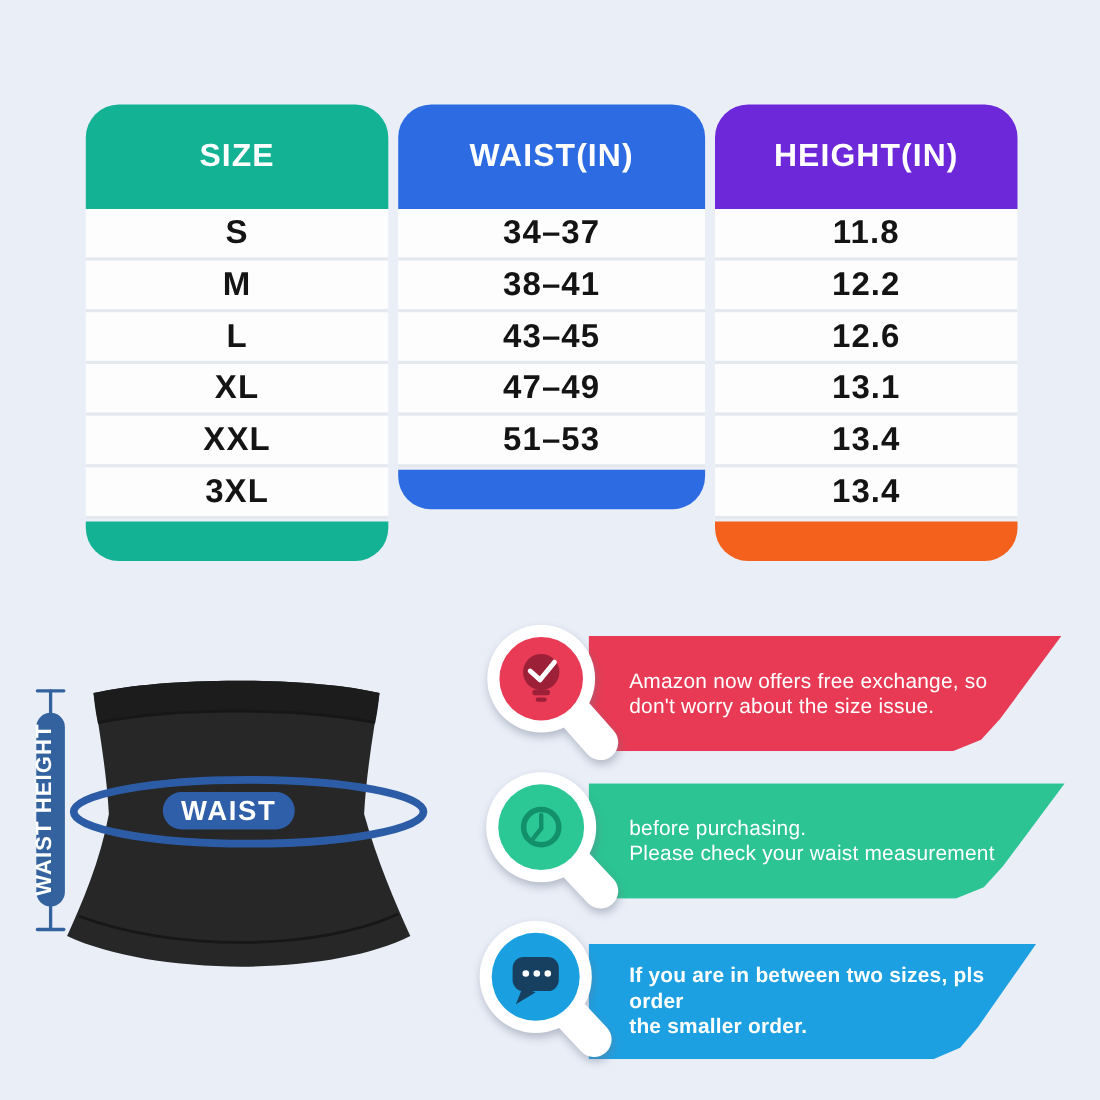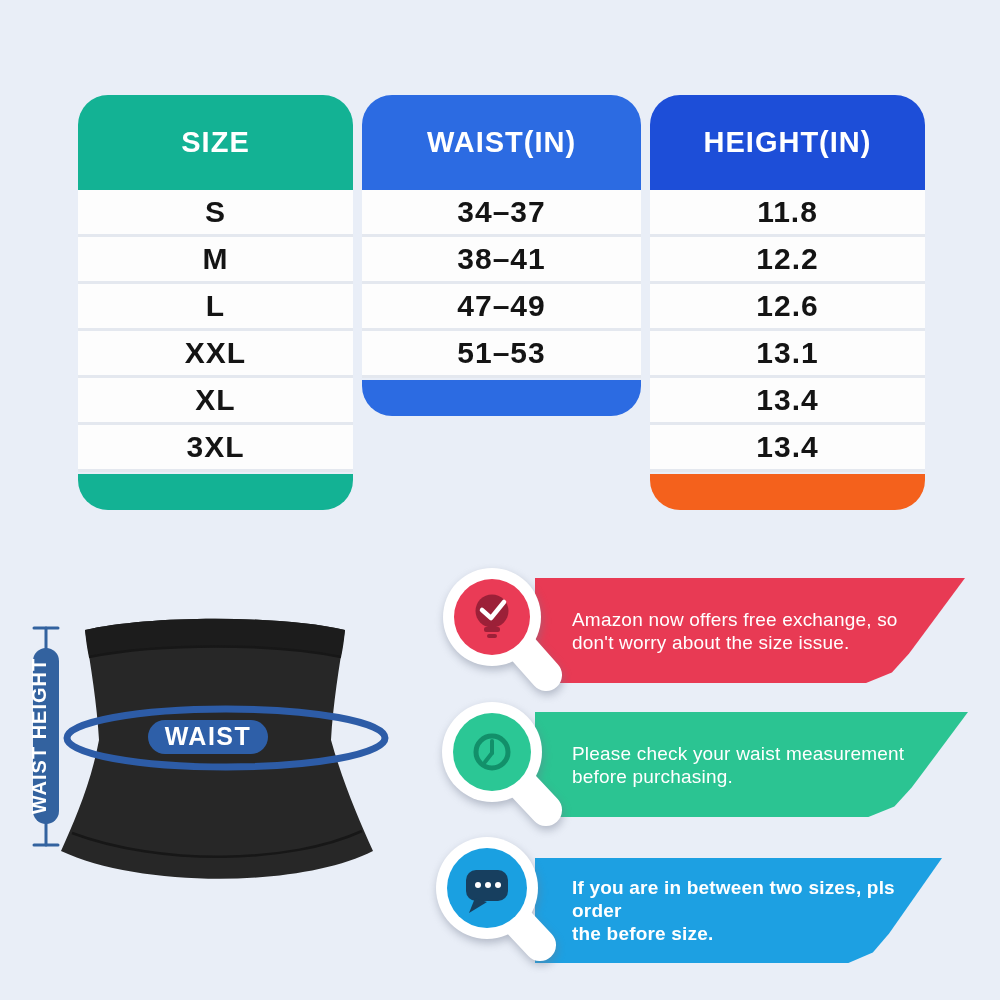--- a/index.html
+++ b/index.html
@@ -13,21 +13,21 @@
   .col-size{left:78px;width:275px;}
   .col-waist{left:362px;width:279px;}
   .col-height{left:650px;width:275px;}
   .hd{
     height:95px;border-radius:30px 30px 0 0;
     display:flex;align-items:center;justify-content:center;
     color:#fff;font-size:29px;font-weight:bold;letter-spacing:1px;
   }
   .hd-green{background:#13b294;}
   .hd-blue{background:#2c6be2;}
-  .hd-orange{background:#1d4ed8;}
+  .hd-orange{background:#6d28d9;}
   .cell{
     height:44px;border-bottom:3px solid #e4e8ef;background:#fdfdfd;
     display:flex;align-items:center;justify-content:center;
     font-size:30px;font-weight:bold;color:#141414;letter-spacing:1px;
   }
   .ft{height:36px;margin-top:2px;border-radius:0 0 30px 30px;}
   .ft-green{background:#13b294;}
   .ft-blue{background:#2c6be2;}
   .ft-orange{background:#f4611c;}
   
@@ -52,30 +52,31 @@
 
 <div class="page">
 
   <div class="table">
 
     <div class="col col-size">
       <div class="hd hd-green">SIZE</div>
       <div class="cell">S</div>
       <div class="cell">M</div>
       <div class="cell">L</div>
+      <div class="cell">XL</div>
       <div class="cell">XXL</div>
-      <div class="cell">XL</div>
       <div class="cell">3XL</div>
       <div class="ft ft-green"></div>
     </div>
 
     <div class="col col-waist">
       <div class="hd hd-blue">WAIST(IN)</div>
       <div class="cell">34–37</div>
       <div class="cell">38–41</div>
+      <div class="cell">43–45</div>
       <div class="cell">47–49</div>
       <div class="cell">51–53</div>
       <div class="ft ft-blue"></div>
     </div>
 
     <div class="col col-height">
       <div class="hd hd-orange">HEIGHT(IN)</div>
       <div class="cell">11.8</div>
       <div class="cell">12.2</div>
       <div class="cell">12.6</div>
@@ -114,26 +115,26 @@
     </g>
     <rect x="33" y="648" width="26" height="176" rx="13" fill="#33629f"></rect>
     <text x="46" y="736" transform="rotate(-90 46 736)" text-anchor="middle" font-size="20" font-weight="bold" letter-spacing="1" fill="#ffffff">WAIST HEIGHT</text>
   </svg>
 
   <div class="banner banner-red">
     <span>Amazon now offers free exchange, so</span>
     <span>don't worry about the size issue.</span>
   </div>
   <div class="banner banner-green">
+    <span>before purchasing.</span>
     <span>Please check your waist measurement</span>
-    <span>before purchasing.</span>
   </div>
   <div class="banner banner-blue">
     <span>If you are in between two sizes, pls order</span>
-    <span>the before size.</span>
+    <span>the smaller order.</span>
   </div>
 
   <svg class="badges" width="1000" height="1000" viewBox="0 0 1000 1000">
 
     <g class="badge">
       <line x1="515" y1="640" x2="546" y2="675" stroke="#ffffff" stroke-width="32" stroke-linecap="round"></line>
       <circle cx="492" cy="617" r="49" fill="#ffffff"></circle>
       <circle cx="492" cy="617" r="38" fill="#ea3b56"></circle>
       <g>
         <circle cx="492" cy="611" r="16.5" fill="#9c2038"></circle>

